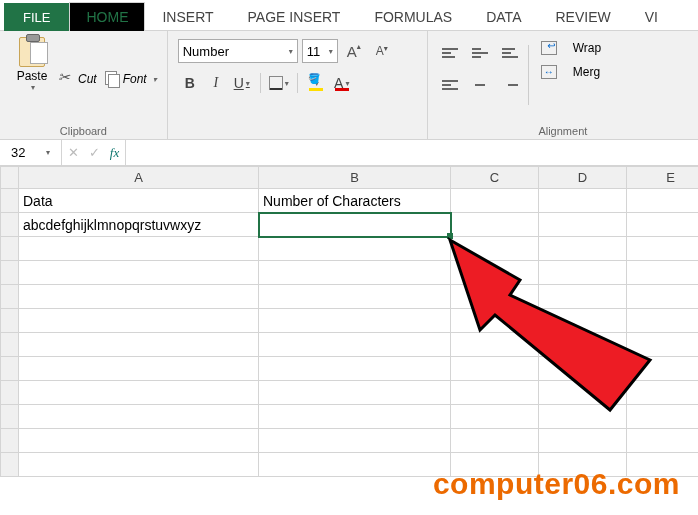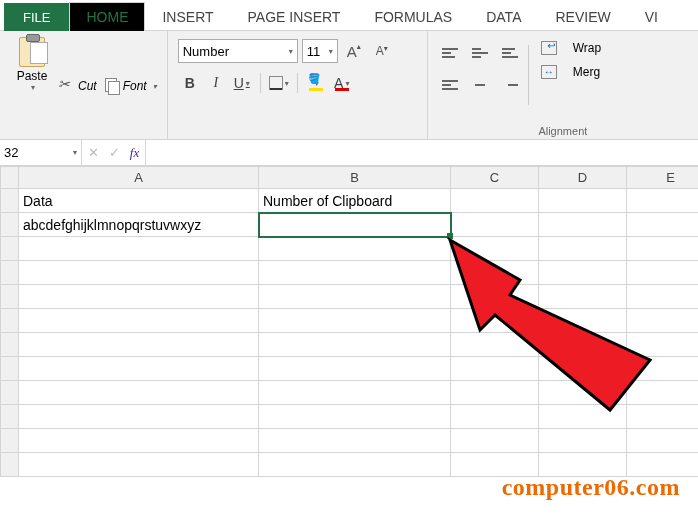--- a/index.html
+++ b/index.html
@@ -59,24 +59,24 @@
   .wrap-item { display: flex; align-items: center; gap: 16px; font-size: 12px; cursor: pointer; margin-bottom: 10px; margin-left: 8px; }
   .wrap-glyph { width: 16px; height: 14px; border: 1px solid #888; position: relative; }
   .wrap-glyph::before { content: "↩"; position: absolute; right: 0; top: -2px; font-size: 10px; color: #06c; }
   .merge-glyph { width: 16px; height: 14px; border: 1px solid #888; position: relative; }
   .merge-glyph::before { content: "↔"; font-size: 10px; color: #06c; position: absolute; left: 2px; top: -1px; }
   .align-col { display: flex; flex-direction: column; gap: 8px; padding: 6px 2px; }
   .align-row { display: flex; gap: 6px; }
   
   
   .fbar-row { display: flex; align-items: center; height: 26px; border-bottom: 1px solid #d4d4d4; }
-  .namebox { width: 82px; border-right: 1px solid #d4d4d4; padding: 0 4px; font-size: 13px; display: flex; align-items: center; height: 100%; }
+  .namebox { width: 62px; border-right: 1px solid #d4d4d4; padding: 0 11px; font-size: 13px; display: flex; align-items: center; height: 100%; }
   .namebox .carrot { margin-left: auto; }
   .fbar-btns { display: flex; align-items: center; padding: 0 6px; gap: 10px; color: #bbb; font-size: 13px; }
-  .fx { color: #4c1d95; font-style: italic; font-family: serif; }
+  .fx { color: #0f766e; font-style: italic; font-family: serif; }
   .fbar-input { flex: 1; height: 100%; padding: 0 6px; border-left: 1px solid #d4d4d4; }
   
   
   .grid { border-collapse: collapse; width: 100%; table-layout: fixed; }
   .grid th, .grid td { border: 1px solid #d4d4d4; font-weight: normal; }
   .grid th { background: #f0f0f0; color: #444; font-size: 13px; height: 22px; }
   .grid td { height: 24px; padding: 0 4px; font-size: 14px; text-align: left; vertical-align: middle; }
   .rowhdr { background: #f0f0f0; text-align: center; color: #444; font-size: 13px; }
   .corner { width: 18px; background: #f0f0f0; }
   .colA { width: 240px; }
@@ -84,21 +84,21 @@
   .colC { width: 88px; }
   .colD { width: 88px; }
   .colE { width: 88px; }
   .selected { outline: 2px solid #217346; outline-offset: -1px; background: #fff; position: relative; }
   .selected::after { content: ""; position: absolute; right: -3px; bottom: -3px; width: 6px; height: 6px; background: #217346; }
   
   
   .arrow { position: absolute; left: 440px; top: 230px; pointer-events: none; }
   
   
-  .watermark { position: absolute; right: 18px; bottom: 14px; font-size: 24px; color: #ec6a00; font-family: Liberation Serif, serif; font-weight: bold; letter-spacing: 0.5px; }
+  .watermark { position: absolute; right: 18px; bottom: 14px; font-size: 30px; color: #ec6a00; font-family: Liberation Sans, sans-serif; font-weight: bold; letter-spacing: 0.5px; }
 </style>
 </head>
 <body>
 
 <div class="tabstrip">
   <div class="tab file">FILE</div>
   <div class="tab active">HOME</div>
   <div class="tab">INSERT</div>
   <div class="tab">PAGE INSERT</div>
   <div class="tab">FORMULAS</div>
@@ -121,20 +121,21 @@
           <span class="scissors-icon"></span>
           <span>Cut</span>
         </div>
         <div class="clip-item">
           <span class="copy-icon"></span>
           <span>Font</span>
           <span class="carrot">▾</span>
         </div>
       </div>
     </div>
+    <div class="group-title">Clipboard</div>
   </div>
 
   <div class="group" style="min-width:260px">
     <div class="group-body" style="flex-direction:column; padding:4px 2px">
       <div class="font-top">
         <div class="font-sel font-name">
           <span>Number</span>
           <span class="carrot">▾</span>
         </div>
         <div class="font-sel font-size">
@@ -272,21 +273,21 @@
     <th class="corner"></th>
     <th>A</th>
     <th>B</th>
     <th>C</th>
     <th>D</th>
     <th>E</th>
   </tr>
   <tr>
     <td class="rowhdr"></td>
     <td>Data</td>
-    <td>Number of Clipboard</td>
+    <td>Number of Characters</td>
     <td></td>
     <td></td>
     <td></td>
   </tr>
   <tr>
     <td class="rowhdr"></td>
     <td>abcdefghijklmnopqrstuvwxyz</td>
     <td class="selected"></td>
     <td></td>
     <td></td>

